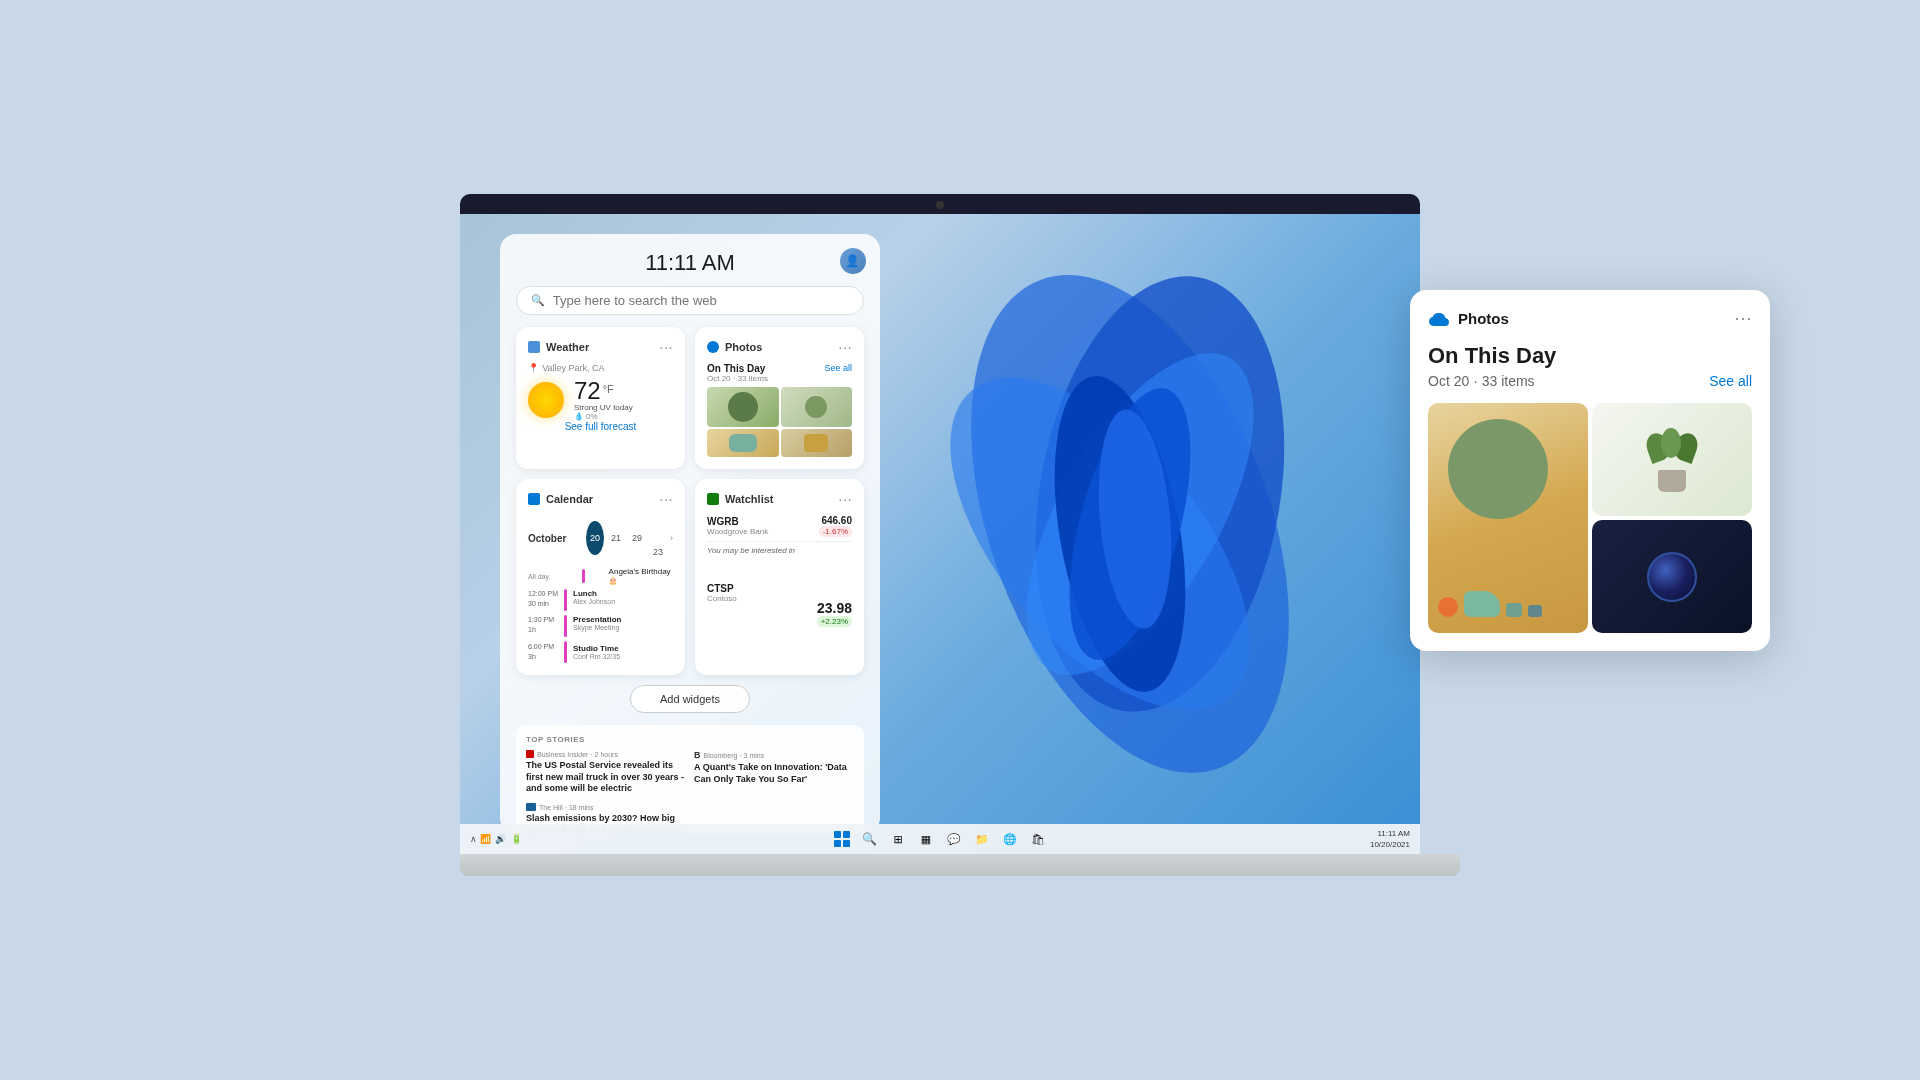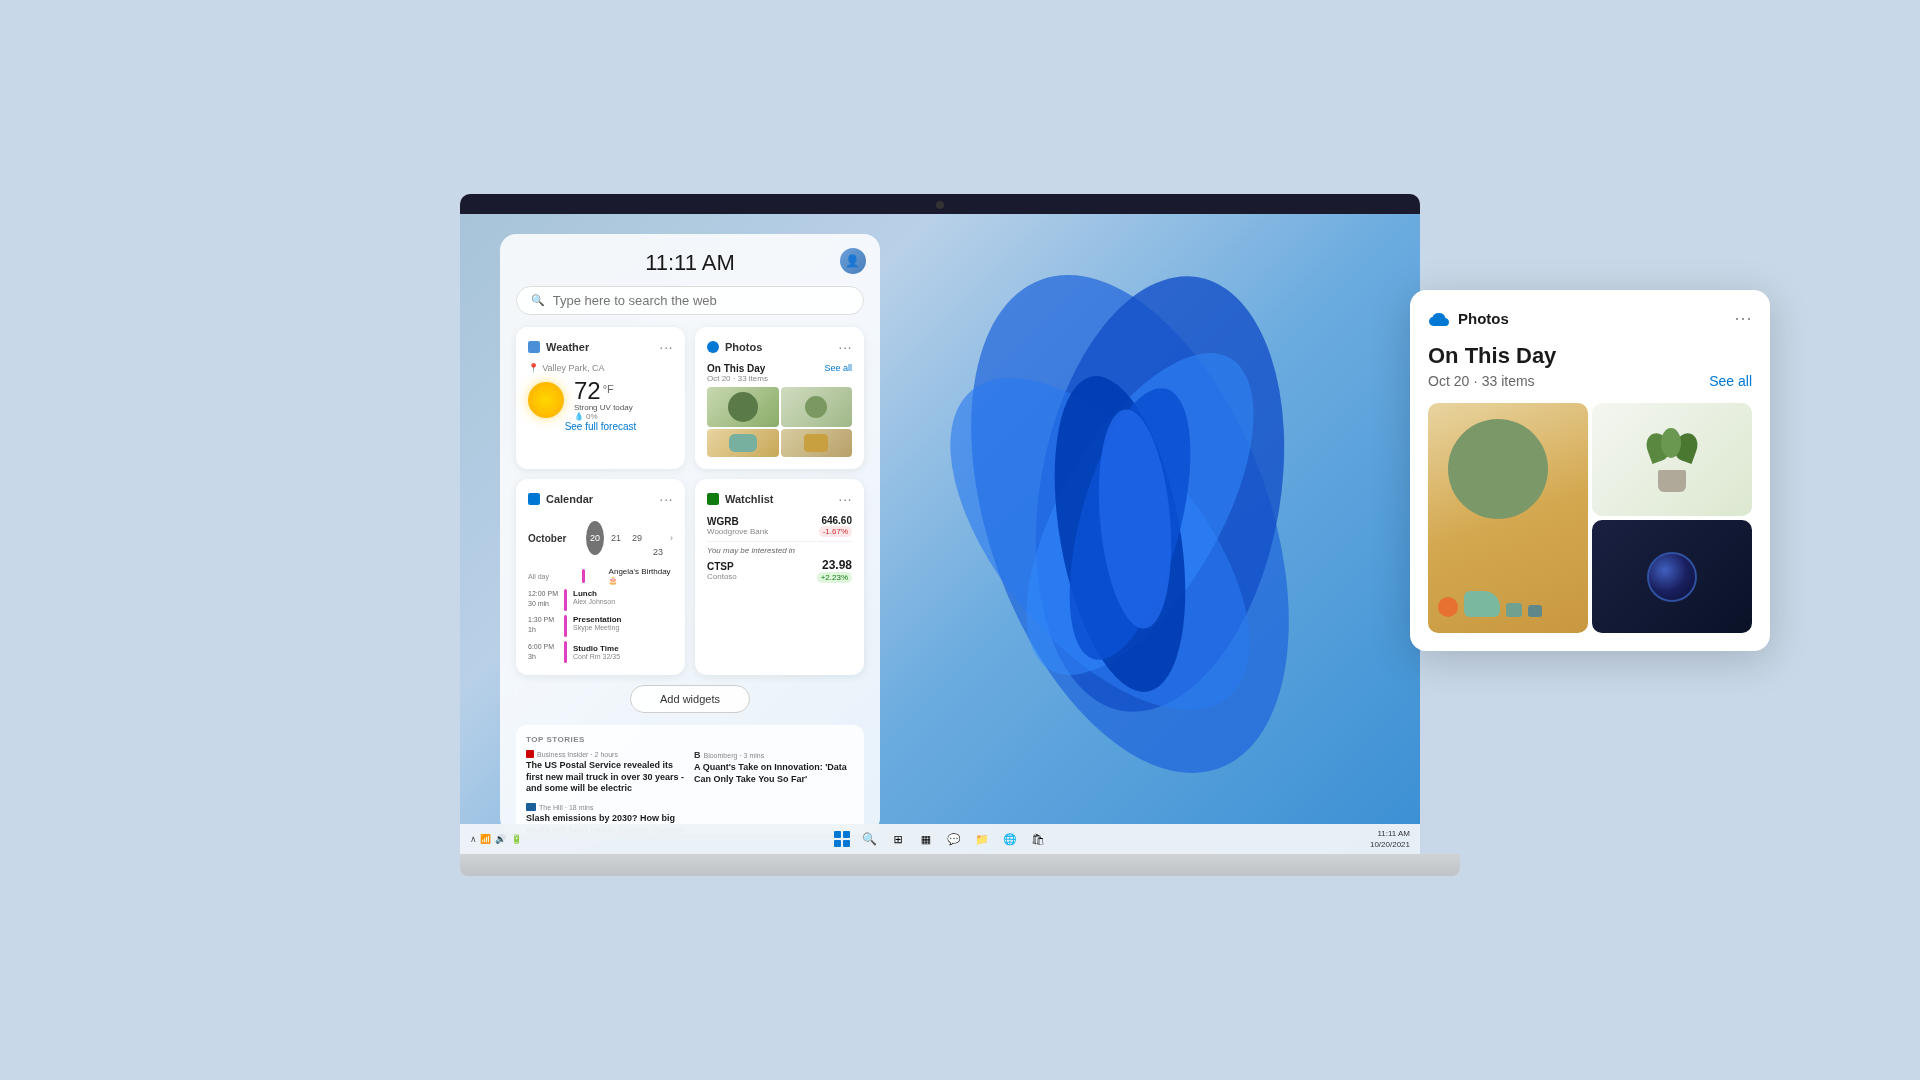--- a/index.html
+++ b/index.html
@@ -343,21 +343,21 @@
               <div class="widget-title-row">
                 <div style="width:12px;height:12px;background:#0078d4;border-radius:2px;"></div>
                 <span class="widget-title">Calendar</span>
               </div>
               <span class="widget-more">···</span>
             </div>
 
             <div style="display:flex;align-items:center;justify-content:space-between;margin-bottom:6px;">
               <span style="font-size:10px;font-weight:600;color:#333;">October</span>
               <div style="display:flex;gap:3px;align-items:center;">
-                <div style="width:18px;height:34px;display:flex;align-items:center;justify-content:center;font-size:9px;background:#737373;color:white;border-radius:50%;">20</div>
+                <div style="width:18px;height:34px;display:flex;align-items:center;justify-content:center;font-size:9px;background:#0c4a6e;color:white;border-radius:50%;">20</div>
                 <div style="width:18px;height:18px;display:flex;align-items:center;justify-content:center;font-size:9px;color:#555;border-radius:50%;">21</div>
                 <div style="width:18px;height:18px;display:flex;align-items:center;justify-content:center;font-size:9px;color:#555;border-radius:50%;">29</div>
                 <div style="width:18px;height:18px;display:flex;align-items:center;justify-content:center;font-size:9px;color:#555;border-radius:50%;margin-top:28px;">23</div>
                 <span style="font-size:9px;color:#888;">›</span>
               </div>
             </div>
 
             <div style="display:flex;align-items:center;gap:24px;margin-bottom:4px;">
               <span style="font-size:7px;color:#888;min-width:30px;">All day</span>
               <div style="width:3px;height:14px;background:#e040c0;border-radius:2px;"></div>
@@ -412,21 +412,21 @@
               </div>
             </div>
             <div style="font-size:8px;color:#666;font-style:italic;margin:3px 0;">You may be interested in</div>
 
             <div style="display:flex;align-items:center;justify-content:space-between;margin-bottom:4px;">
               <div>
                 <div style="font-size:10px;font-weight:700;color:#1a1a1a;">CTSP</div>
                 <div style="font-size:8px;color:#888;">Contoso</div>
               </div>
               <div style="text-align:right;">
-                <div style="font-size:12px;font-weight:600;color:#1a1a1a;">23.98</div>
+                <div style="font-size:14px;font-weight:600;color:#1a1a1a;margin-top:42px;">23.98</div>
                 <div style="font-size:8px;color:#107c10;background:#dff6dd;padding:1px 4px;border-radius:10px;">+2.23%</div>
               </div>
             </div>
           </div>
 
         </div>
 
         <button class="add-widgets-btn">Add widgets</button>
 
         <div style="margin-top:12px;background:rgba(255,255,255,0.8);border-radius:10px;padding:10px;">

